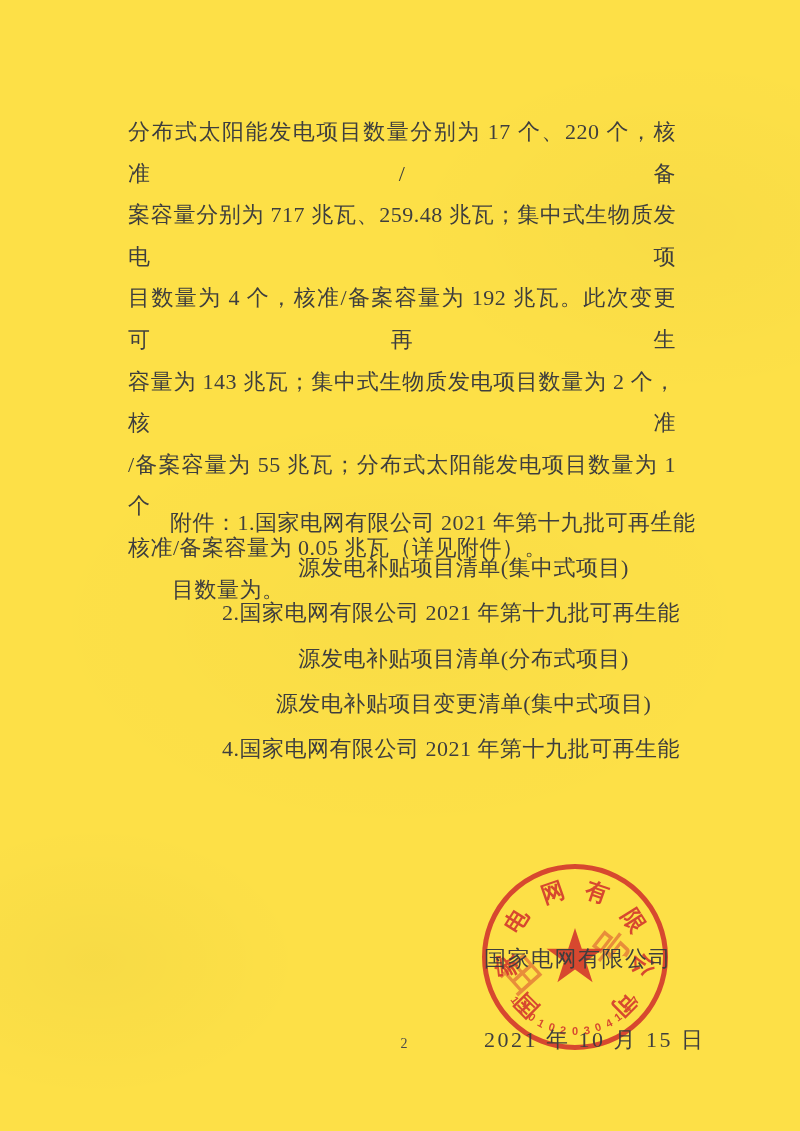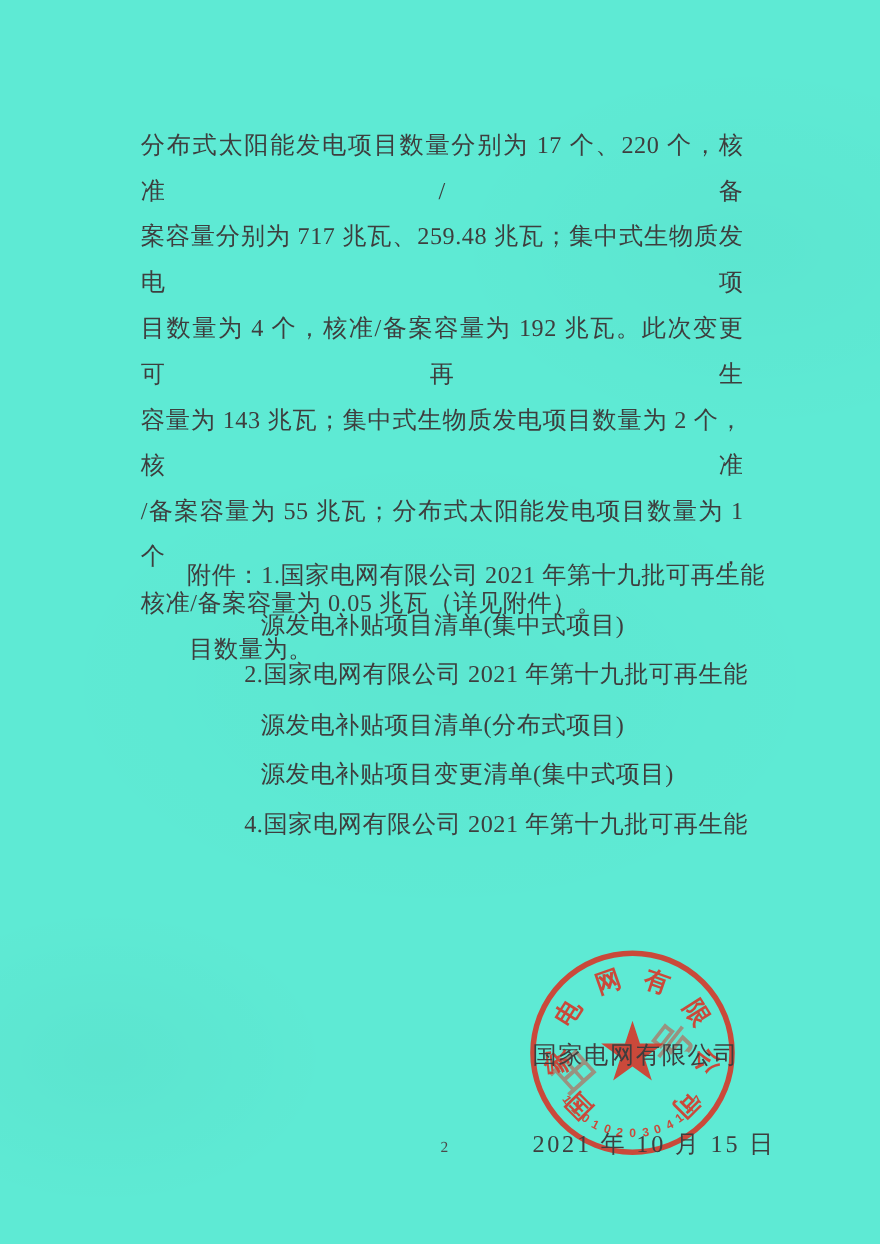--- a/index.html
+++ b/index.html
@@ -4,21 +4,21 @@
 <style>
   html,body { margin:0; padding:0; }
   body {
     background:#e8e8e8;
     font-family:"Liberation Serif","DejaVu Serif",serif;
   }
   .page {
     position:relative;
     width:800px; height:1131px;
     margin:0 auto;
-    background:#5eead4;
+    background:#fde047;
     color:#3e3e3e;
     overflow:hidden;
   }
   
   .page::before{
     content:"";
     position:absolute; inset:0;
     background:
       radial-gradient(ellipse 300px 200px at 12% 85%, rgba(0,0,0,0.025), transparent 70%),
       radial-gradient(ellipse 400px 250px at 85% 20%, rgba(0,0,0,0.02), transparent 70%),
@@ -42,21 +42,21 @@
   .body-text .closing { padding-left:44px; }
 
   
   .attachments {
     position:absolute; left:170px; top:500px; width:520px;
     font-size:22px; line-height:45.2px;
     letter-spacing:0.5px;
   }
   .attachments .att-line { white-space:nowrap; }
   .attachments .indent-item { padding-left:52px; }
-  .attachments .indent-cont { padding-left:67px; }
+  .attachments .indent-cont { padding-left:67px;text-align:center; }
 
   
   .sig-company {
     position:absolute; left:484px; top:944px;
     font-size:22px; letter-spacing:1.5px; white-space:nowrap;
     z-index:3;
     text-align:center;
   }
   .sig-date {
     position:absolute; left:484px; top:981px;

